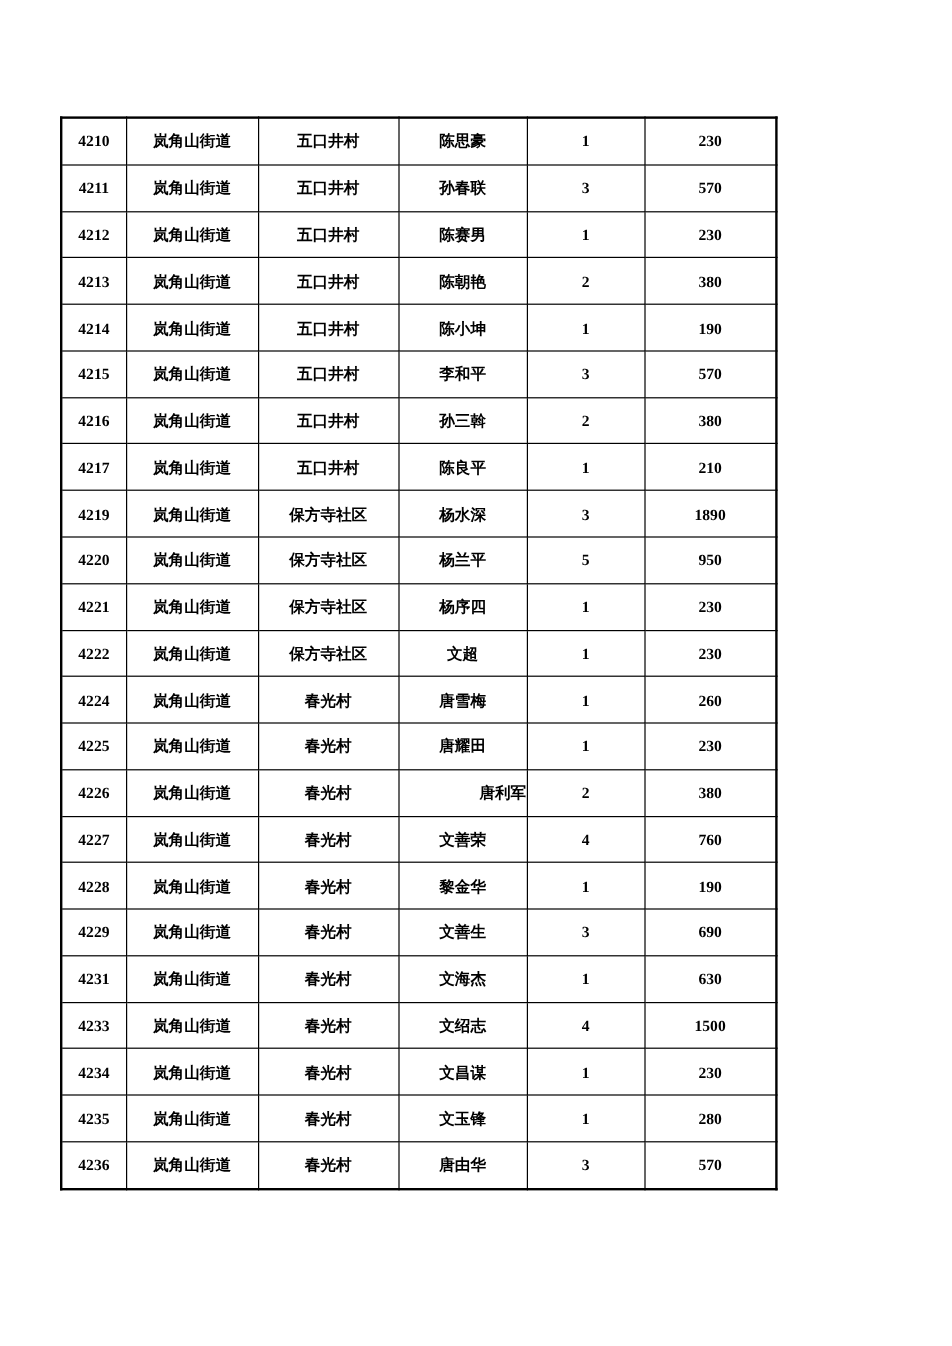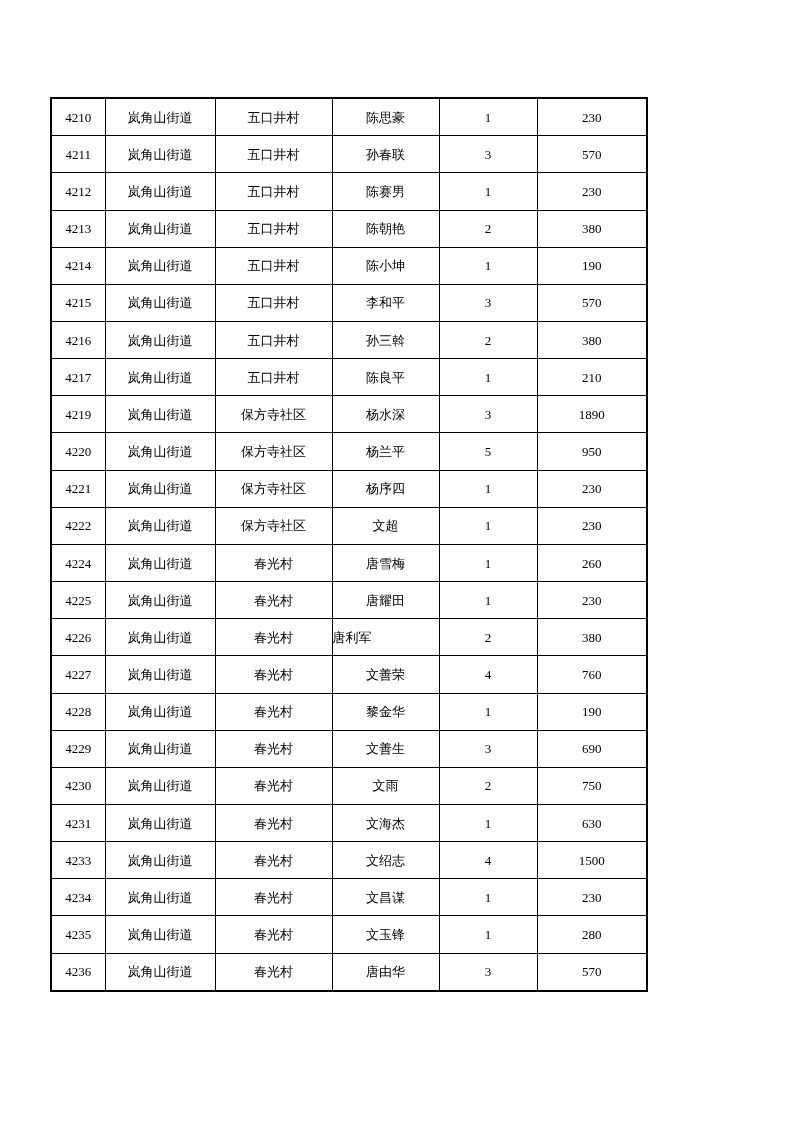--- a/index.html
+++ b/index.html
@@ -8,20 +8,21 @@
     background: #ffffff;
   }
   .page {
     position: relative;
     width: 793px;
     height: 1122px;
     background: #ffffff;
     overflow: hidden;
     font-family: "Liberation Serif", "DejaVu Serif", serif;
     color: #000000;
+    font-weight: bold;
   }
   table.data-table {
     position: absolute;
     left: 50px;
     top: 97px;
     width: 596px;
     height: 895px;
     border-collapse: collapse;
     table-layout: fixed;
     border: 2px solid #000000;
@@ -32,21 +33,21 @@
     vertical-align: middle;
     font-size: 13px;
     line-height: 1;
     padding: 0;
     height: 33px;
     white-space: nowrap;
     overflow: hidden;
     color: #000000;
   }
   table.data-table td.name-left {
-    text-align: left;
+    text-align: right;
     padding-left: 0px;
   }
   col.c-serial  { width: 54px; }
   col.c-street  { width: 110px; }
   col.c-village { width: 117px; }
   col.c-name    { width: 107px; }
   col.c-count   { width: 98px; }
   col.c-amount  { width: 110px; }
 </style>
 </head>
@@ -201,28 +202,20 @@
         </tr>
         <tr>
           <td>4229</td>
           <td>岚角山街道</td>
           <td>春光村</td>
           <td>文善生</td>
           <td>3</td>
           <td>690</td>
         </tr>
         <tr>
-          <td>4230</td>
-          <td>岚角山街道</td>
-          <td>春光村</td>
-          <td>文雨</td>
-          <td>2</td>
-          <td>750</td>
-        </tr>
-        <tr>
           <td>4231</td>
           <td>岚角山街道</td>
           <td>春光村</td>
           <td>文海杰</td>
           <td>1</td>
           <td>630</td>
         </tr>
         <tr>
           <td>4233</td>
           <td>岚角山街道</td>

